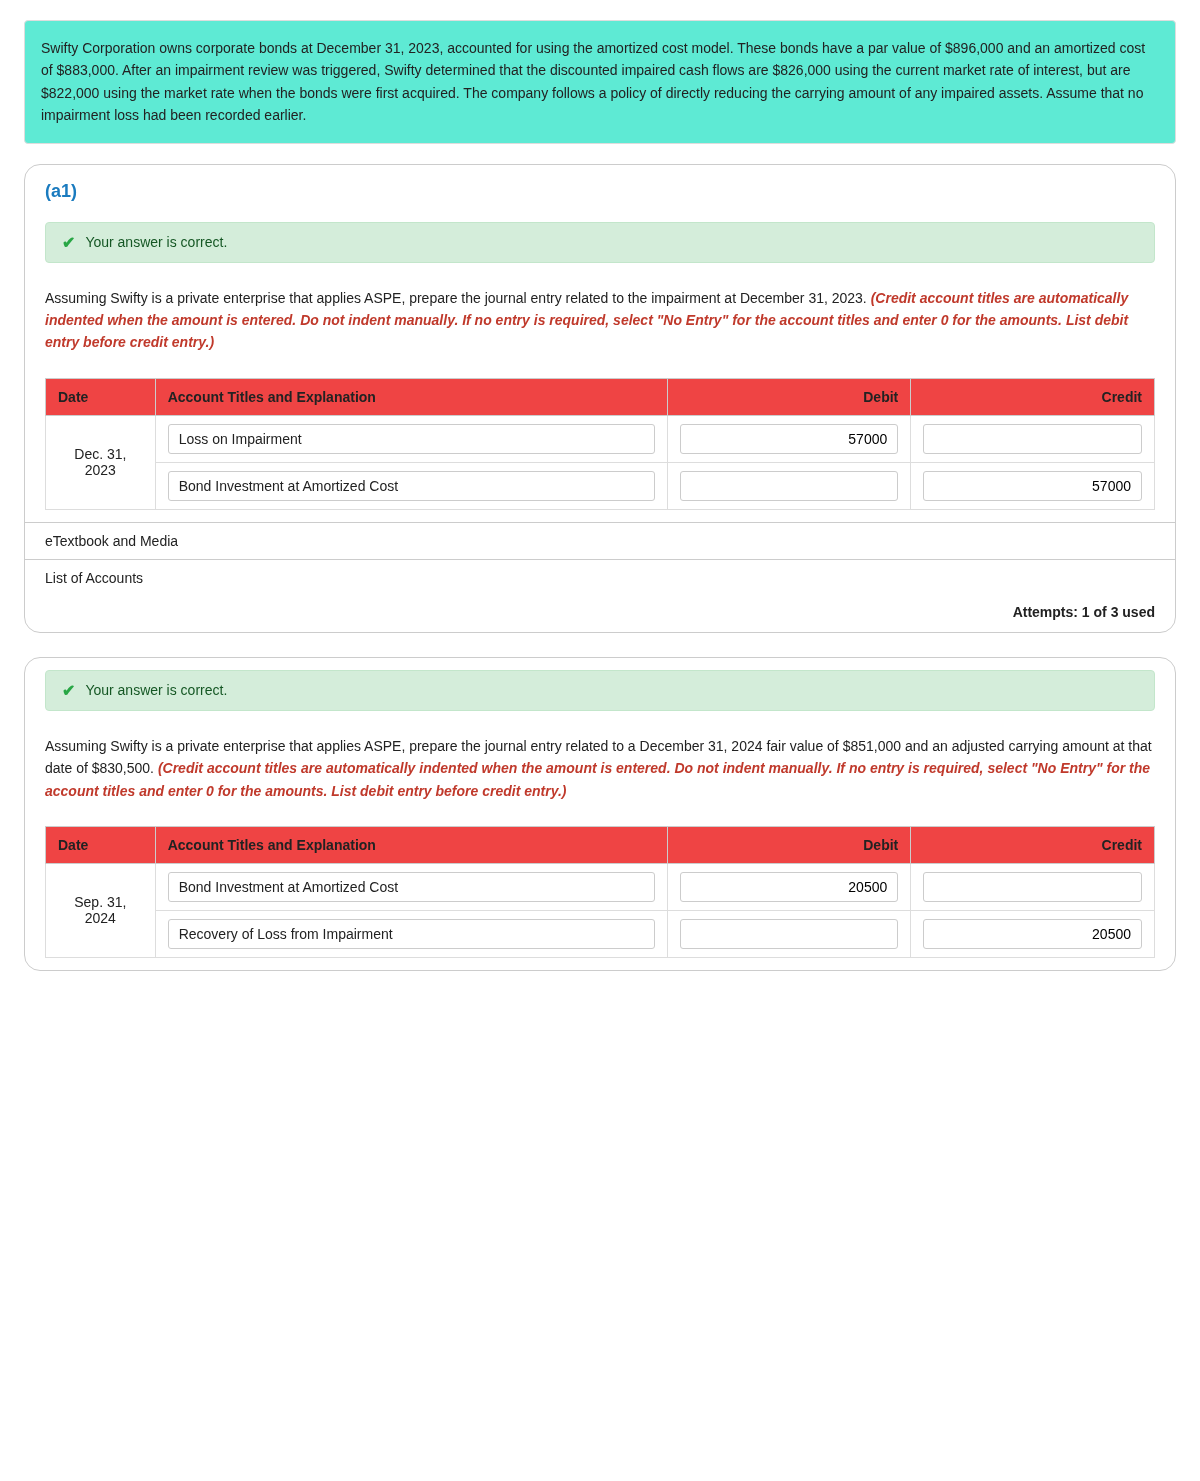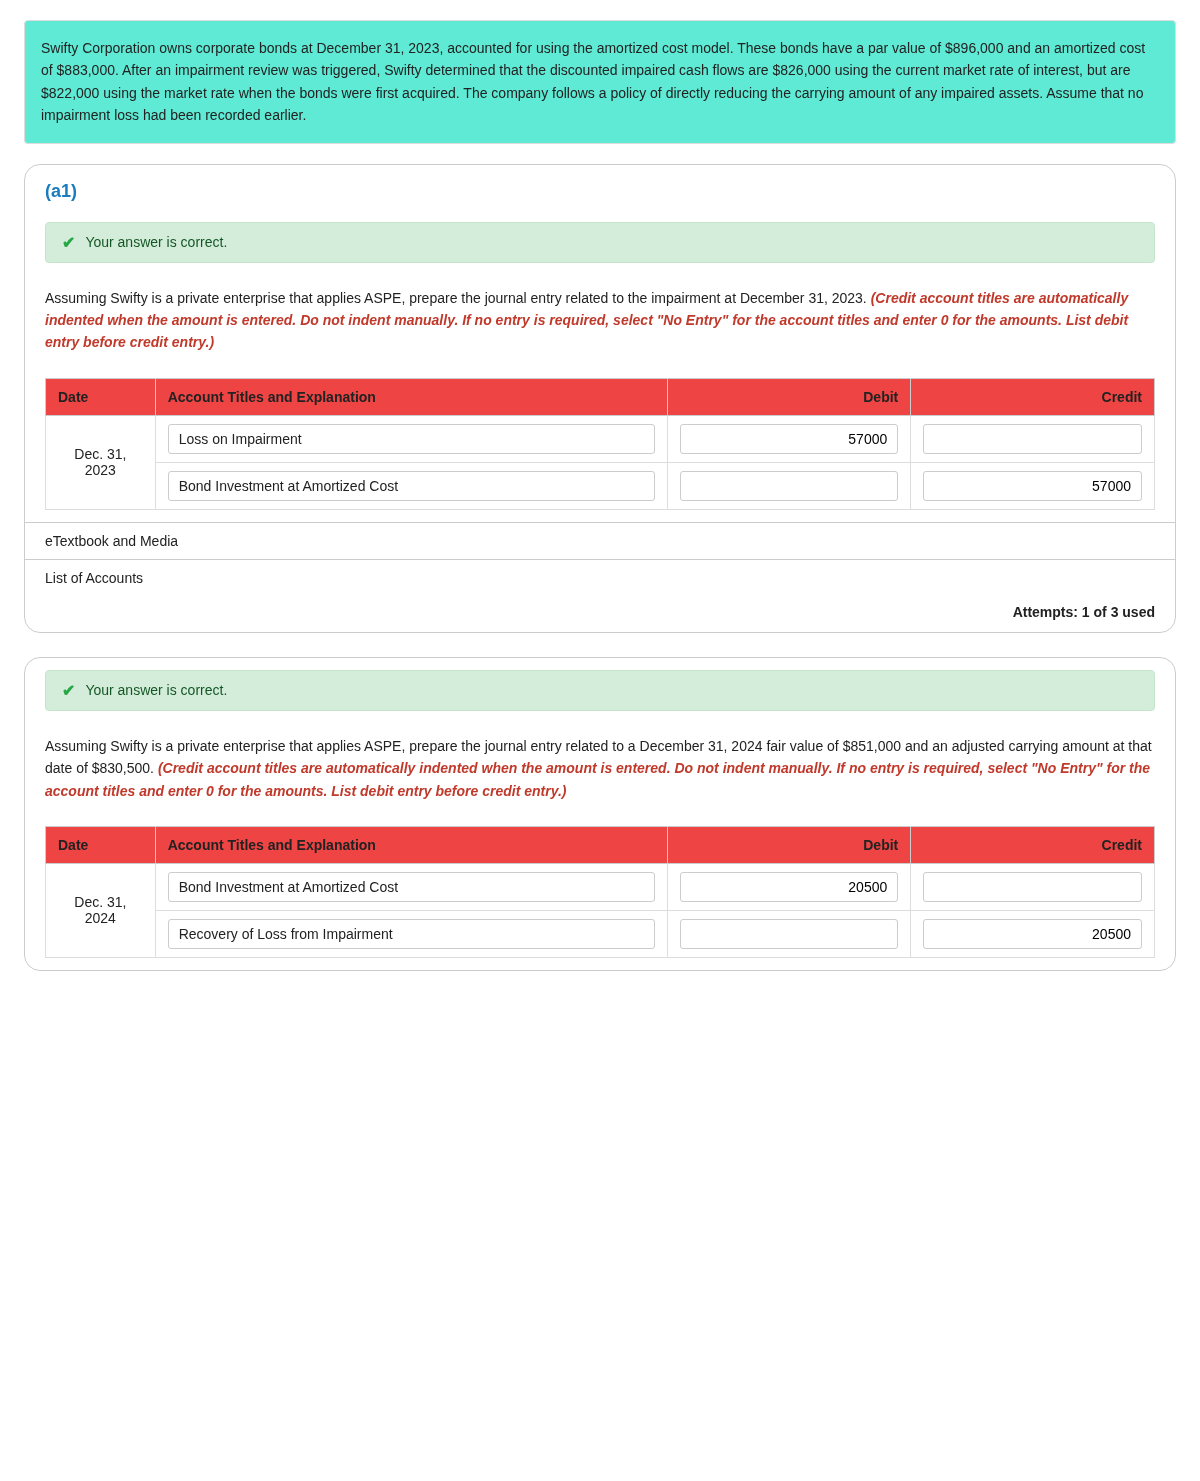--- a/index.html
+++ b/index.html
@@ -246,21 +246,21 @@
         <tr>
           <th class="col-date">Date</th>
           <th class="col-account">Account Titles and Explanation</th>
           <th class="col-debit">Debit</th>
           <th class="col-credit">Credit</th>
         </tr>
       </thead>
       <tbody>
 
         <tr>
-          <td class="date-cell" rowspan="2">Dec. 31, 2024</td>
+          <td class="date-cell" rowspan="2">Sep. 31, 2024</td>
           <td>
             <input type="text" class="account-input" readonly="" value="Bond Investment at Amortized Cost" style="">
           </td>
           <td>
             <input type="text" class="amount-input" readonly="" value="20500" style="">
           </td>
           <td>
             <input type="text" class="amount-input empty" readonly="" style="">
           </td>
         </tr>

